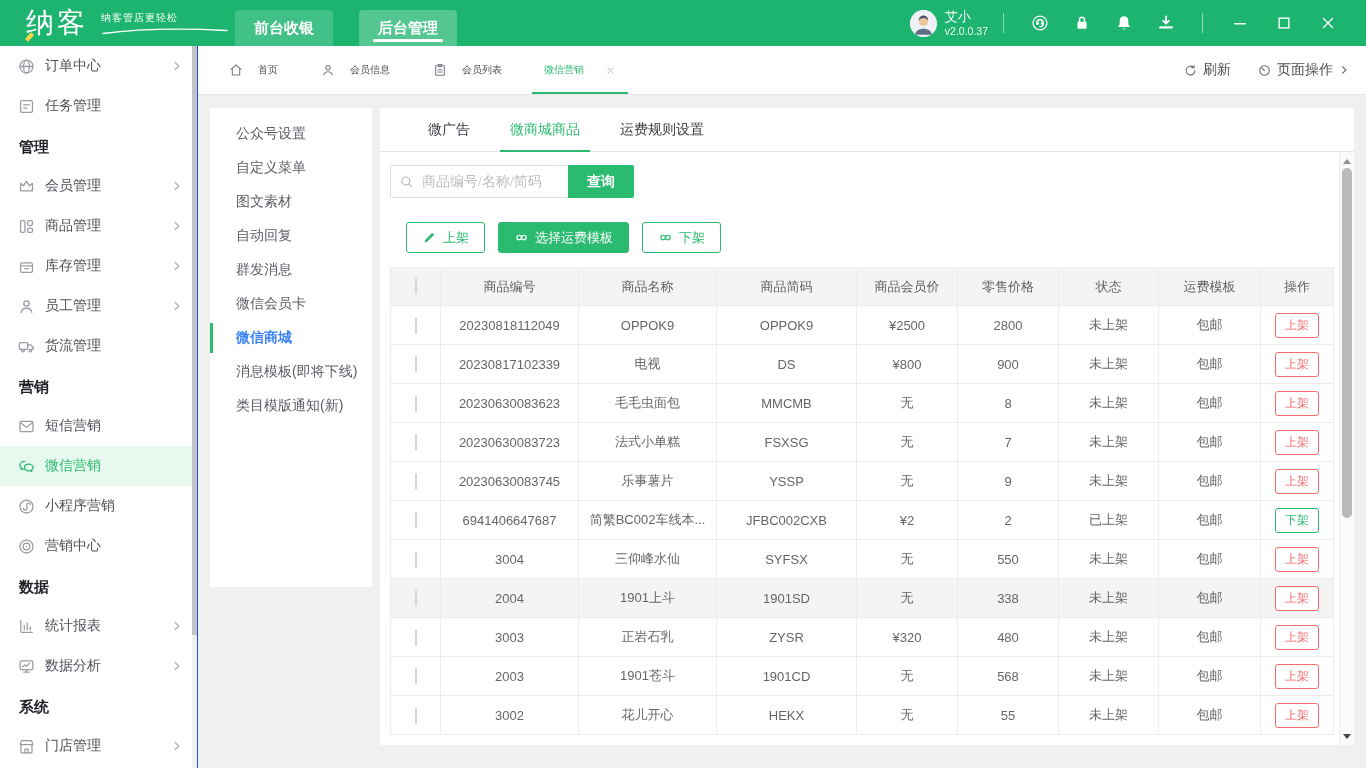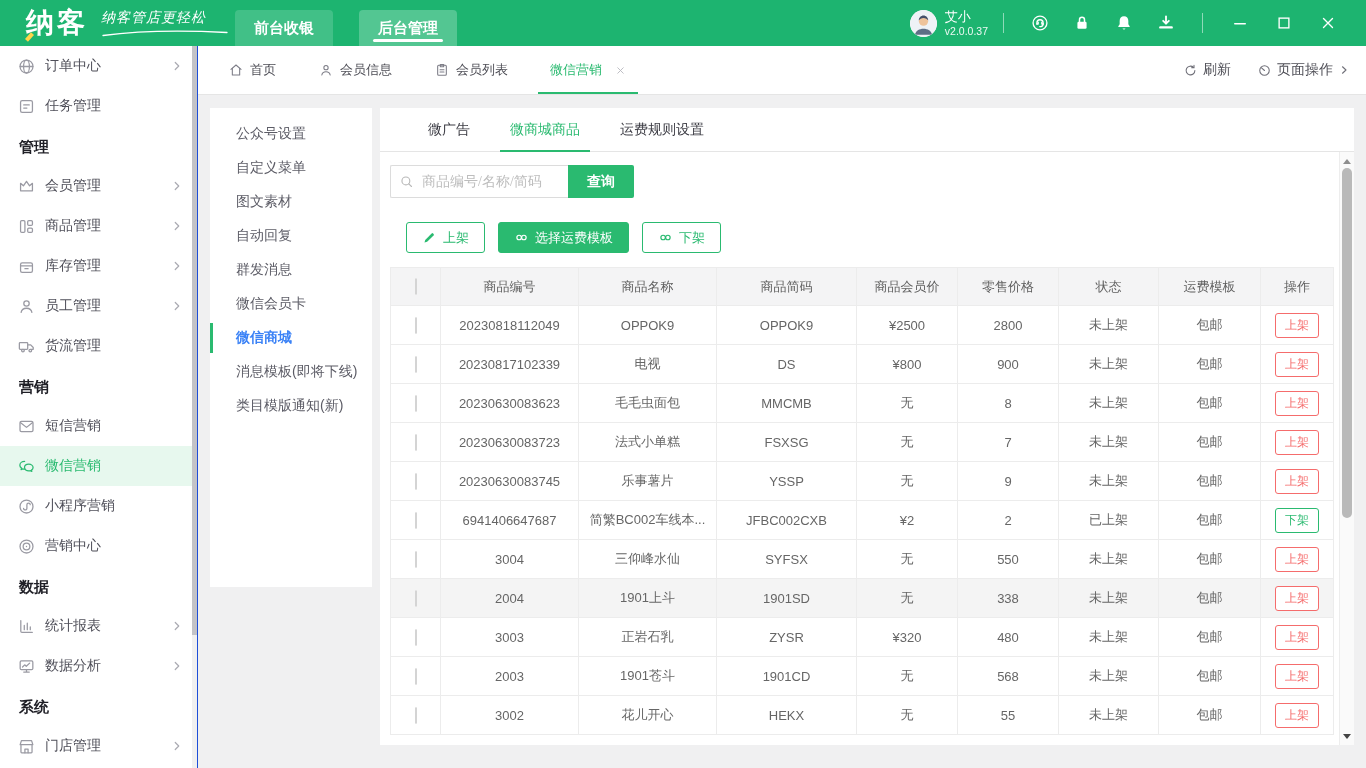--- a/index.html
+++ b/index.html
@@ -8,23 +8,23 @@
     width:1366px; height:768px; overflow:hidden;
     font-family:"Liberation Sans","DejaVu Sans",sans-serif;
     background:#f0f0f1; color:#333; font-size:14px;
     -webkit-font-smoothing:antialiased;
   }
   svg { display:block; }
 
   
   .topbar { height:46px; background:#1db470; display:flex; align-items:stretch; color:#fff; position:relative; }
   .logo-wrap { display:flex; align-items:center; margin-left:26px; position:relative; }
-  .logo-text { font-size:28px; font-weight:bold; letter-spacing:3px; line-height:1; position:relative; }
+  .logo-text { font-size:28px; font-weight:normal; letter-spacing:3px; line-height:1; position:relative; }
   .logo-accent { position:absolute; left:-1px; bottom:7px; width:9px; height:4px; background:#ffd54a; transform:rotate(-48deg); }
-  .slogan { display:flex; flex-direction:column; justify-content:center; margin-left:13px; font-size:14px; font-style:italic; letter-spacing:1px; }
+  .slogan { display:flex; flex-direction:column; justify-content:center; margin-left:13px; font-size:10px; letter-spacing:1px; }
   .slogan .swoosh { margin-top:3px; }
   .mode-tabs { display:flex; align-items:flex-end; margin-left:6px;justify-content:center; }
   .mode-tab { height:36px; line-height:36px; padding:0 19px; background:rgba(255,255,255,.16); border-radius:4px 4px 0 0; font-size:15px; font-weight:bold; margin-right:26px; cursor:pointer; position:relative; }
   .mode-tab.active { background:rgba(255,255,255,.24); }
   .mode-tab.active::after { content:''; position:absolute; left:14%; right:14%; bottom:4px; height:3px; background:#fff; border-radius:2px; }
   .topbar-right { margin-left:auto; display:flex; align-items:center; padding-right:16px; }
   .avatar { width:27px; height:27px; border-radius:50%; overflow:hidden; background:#fff; flex:none; cursor:pointer; }
   .user-meta { margin-left:8px; line-height:1.2; }
   .user-name { font-size:13px; }
   .user-version { font-size:10.5px; opacity:.92; }
@@ -49,21 +49,21 @@
   .sb-item.active .sb-icon { color:#2aba70; }
   .sb-section { height:40px; line-height:42px; padding-left:19px; font-size:15px; font-weight:bold; color:#1f1f26; }
   .sb-scroll { position:absolute; top:0; right:0; width:5px; height:100%; background:#f0f0f0; }
   .sb-thumb { width:5px; height:589px; background:#c3c3c7; }
 
   
   .right-col { flex:1; display:flex; flex-direction:column; min-width:0; }
 
   
   .tabstrip { height:49px; background:#fff; border-bottom:1px solid #e5e5e5; display:flex; align-items:stretch; padding:0 16px 0 30px; flex:none; }
-  .ptab { display:flex; align-items:center; gap:6px; margin-right:42px; font-size:13px; color:#4e4e56; position:relative; cursor:pointer; }
+  .ptab { display:flex; align-items:center; gap:14px; margin-right:42px; font-size:10px; color:#4e4e56; position:relative; cursor:pointer; }
   .ptab .ptab-ic { width:16px; height:16px; color:#7d7d87; }
   .ptab .ptab-ic svg { width:100%; height:100%; }
   .ptab.active { color:#2aba70; }
   .ptab.active::after { content:''; position:absolute; left:-12px; right:-12px; bottom:0; height:2px; background:#2aba70; }
   .ptab-close { width:11px; height:11px; color:#b9b9bf; margin-left:7px; cursor:pointer; }
   .ptab-close svg { width:100%; height:100%; }
   .tabstrip-right { margin-left:auto; display:flex; align-items:center; gap:26px; font-size:14px; color:#4e4e56; }
   .ts-action { display:flex; align-items:center; gap:5px; cursor:pointer; }
   .ts-action .ts-ic { width:15px; height:15px; color:#6f6f78; }
   .ts-action .ts-ic svg { width:100%; height:100%; }

